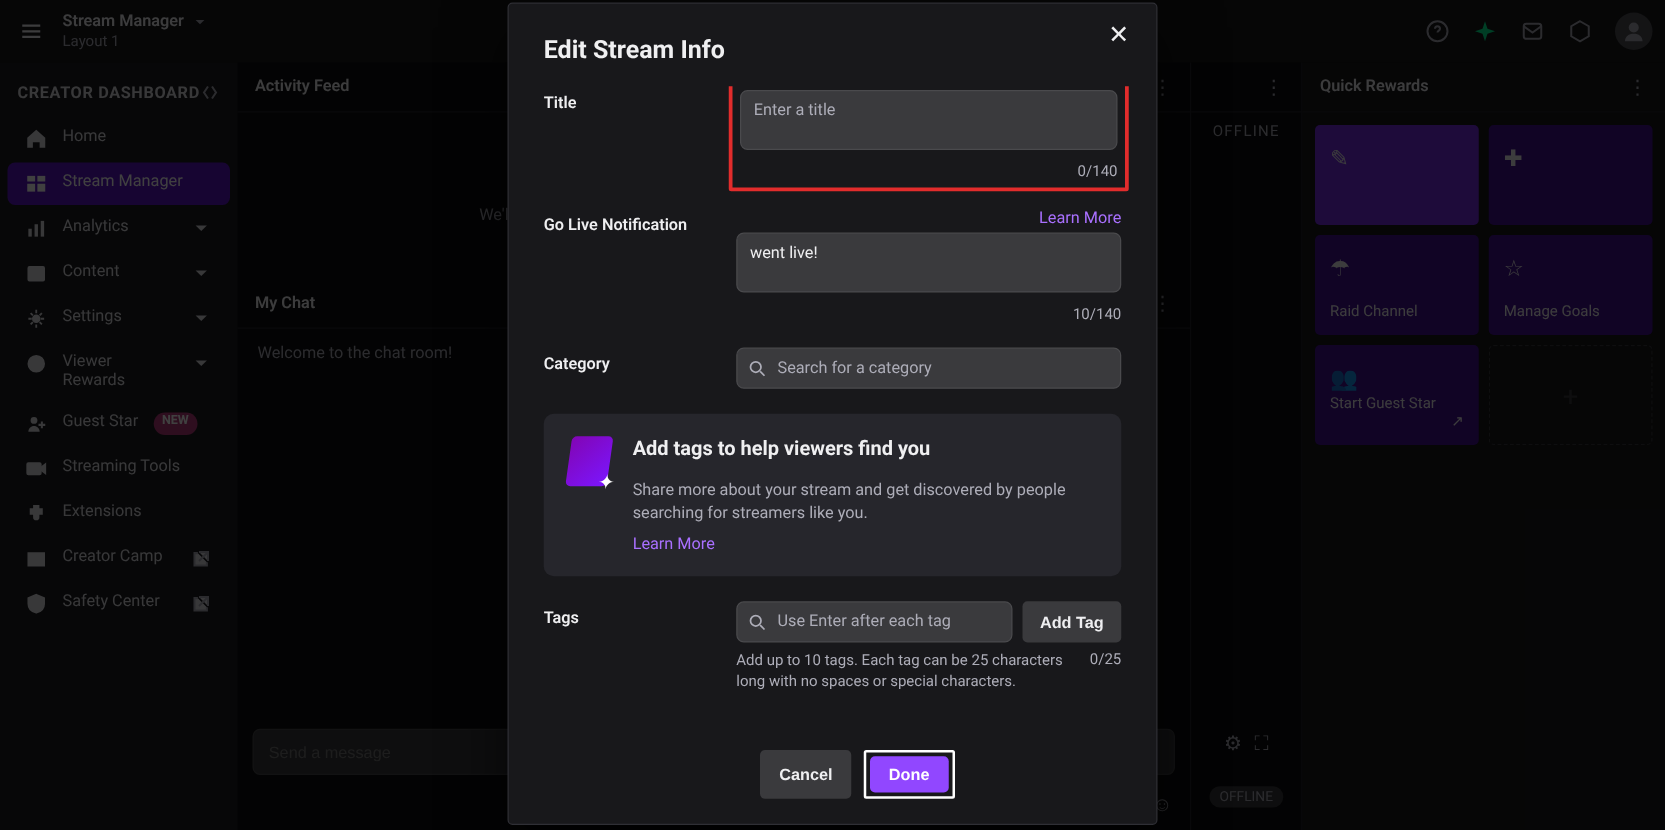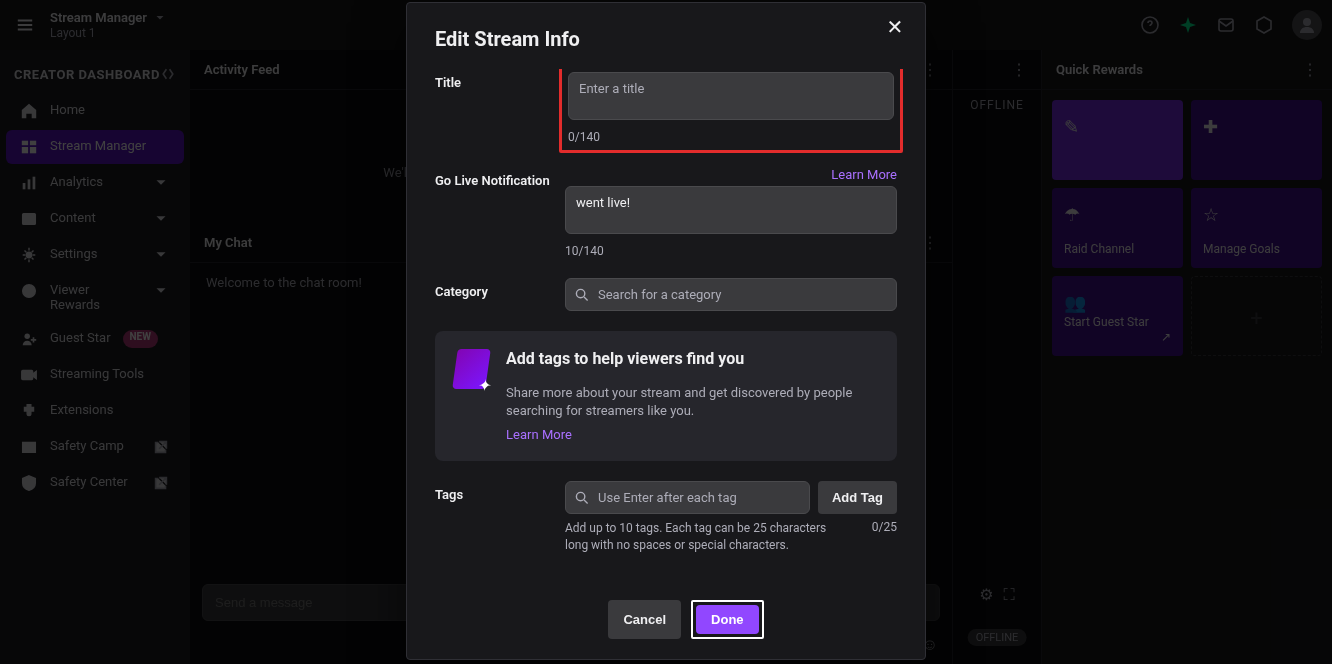--- a/index.html
+++ b/index.html
@@ -59,27 +59,27 @@
 .qa-tile .arrow { align-self:flex-end; }
 
 
 .modal { position:absolute; top:2px; left:406px; width:520px; height:658px; background:#18181b; border:1px solid #2f2f35; border-radius:4px; box-shadow:0 20px 50px rgba(0,0,0,.6); z-index:10; display:flex; flex-direction:column; }
 .modal-close { position:absolute; top:10px; right:16px; font-size:20px; cursor:pointer; color:#efeff1; width:28px; height:28px; display:flex; align-items:center; justify-content:center; border-radius:4px;}
 .modal h1 { font-size:20px; font-weight:700; padding:24px 28px 18px; }
 .modal-body { flex:1; overflow-y:auto; padding:0 28px; }
 .modal-body::-webkit-scrollbar { width:8px; }
 .modal-body::-webkit-scrollbar-thumb { background:#3a3a3d; border-radius:4px; }
 
-.form-row { display:flex; margin-bottom:20px; }
+.form-row { display:flex; gap:24px; margin-bottom:20px; }
 .form-label-col { flex:0 0 130px; font-size:13px; font-weight:600; padding-top:6px; }
 .form-input-col { flex:1; }
 textarea.field, input.field { width:100%; background:#3a3a3d; border:1px solid #4a4a4d; border-radius:6px; padding:8px 10px; color:#efeff1; font-size:13px; font-family:inherit; resize:none; }
 textarea.field::placeholder, input.field::placeholder { color:#adadb8; }
 .title-hl { border:3px solid #e22c2c; padding:6px; border-radius:2px; margin:-6px;}
-.counter { text-align:left; font-size:12px; color:#adadb8; margin-top:6px; }
+.counter { text-align:right; font-size:12px; color:#adadb8; margin-top:6px; }
 .learn-link { color:#a970ff; font-size:13px; text-decoration:none; }
 .label-row { display:flex; justify-content:space-between; align-items:center; }
 
 .search-wrap { position:relative; }
 .search-wrap .sicon { position:absolute; left:10px; top:50%; transform:translateY(-50%); color:#adadb8; }
 .search-wrap input { padding-left:32px; }
 
 .promo-card { background:#26262c; border-radius:8px; padding:18px 20px; display:flex; gap:18px; margin:20px 0; }
 .promo-img { width:48px; height:40px; background:linear-gradient(135deg,#8205b4 0%, #7b16ff 100%); border-radius:4px; position:relative; transform:skewX(-8deg);}
 .promo-img::after { content:"✦"; position:absolute; right:-6px; bottom:-6px; color:#fff; font-size:16px; }
@@ -248,21 +248,21 @@
         </span>
         <span>Extensions</span>
       </div>
       <div class="sidebar-item">
         <span class="ico">
           <svg viewBox="0 0 20 20" fill="none" stroke="currentColor" stroke-width="1.6">
             <path d="M3 5h14v11H3z"></path>
             <path d="M7 5v11M3 9h14"></path>
           </svg>
         </span>
-        <span>Safety Camp</span>
+        <span>Creator Camp</span>
         <span class="ext-icon">
           <svg width="14" height="14" viewBox="0 0 20 20" fill="none" stroke="#adadb8" stroke-width="1.8">
             <path d="M8 4h8v8M16 4L8 12M7 5H4v11h11v-3"></path>
           </svg>
         </span>
       </div>
       <div class="sidebar-item">
         <span class="ico">
           <svg viewBox="0 0 20 20" fill="none" stroke="currentColor" stroke-width="1.6">
             <path d="M10 2l7 3v5c0 4-3 7-7 8-4-1-7-4-7-8V5z"></path>

